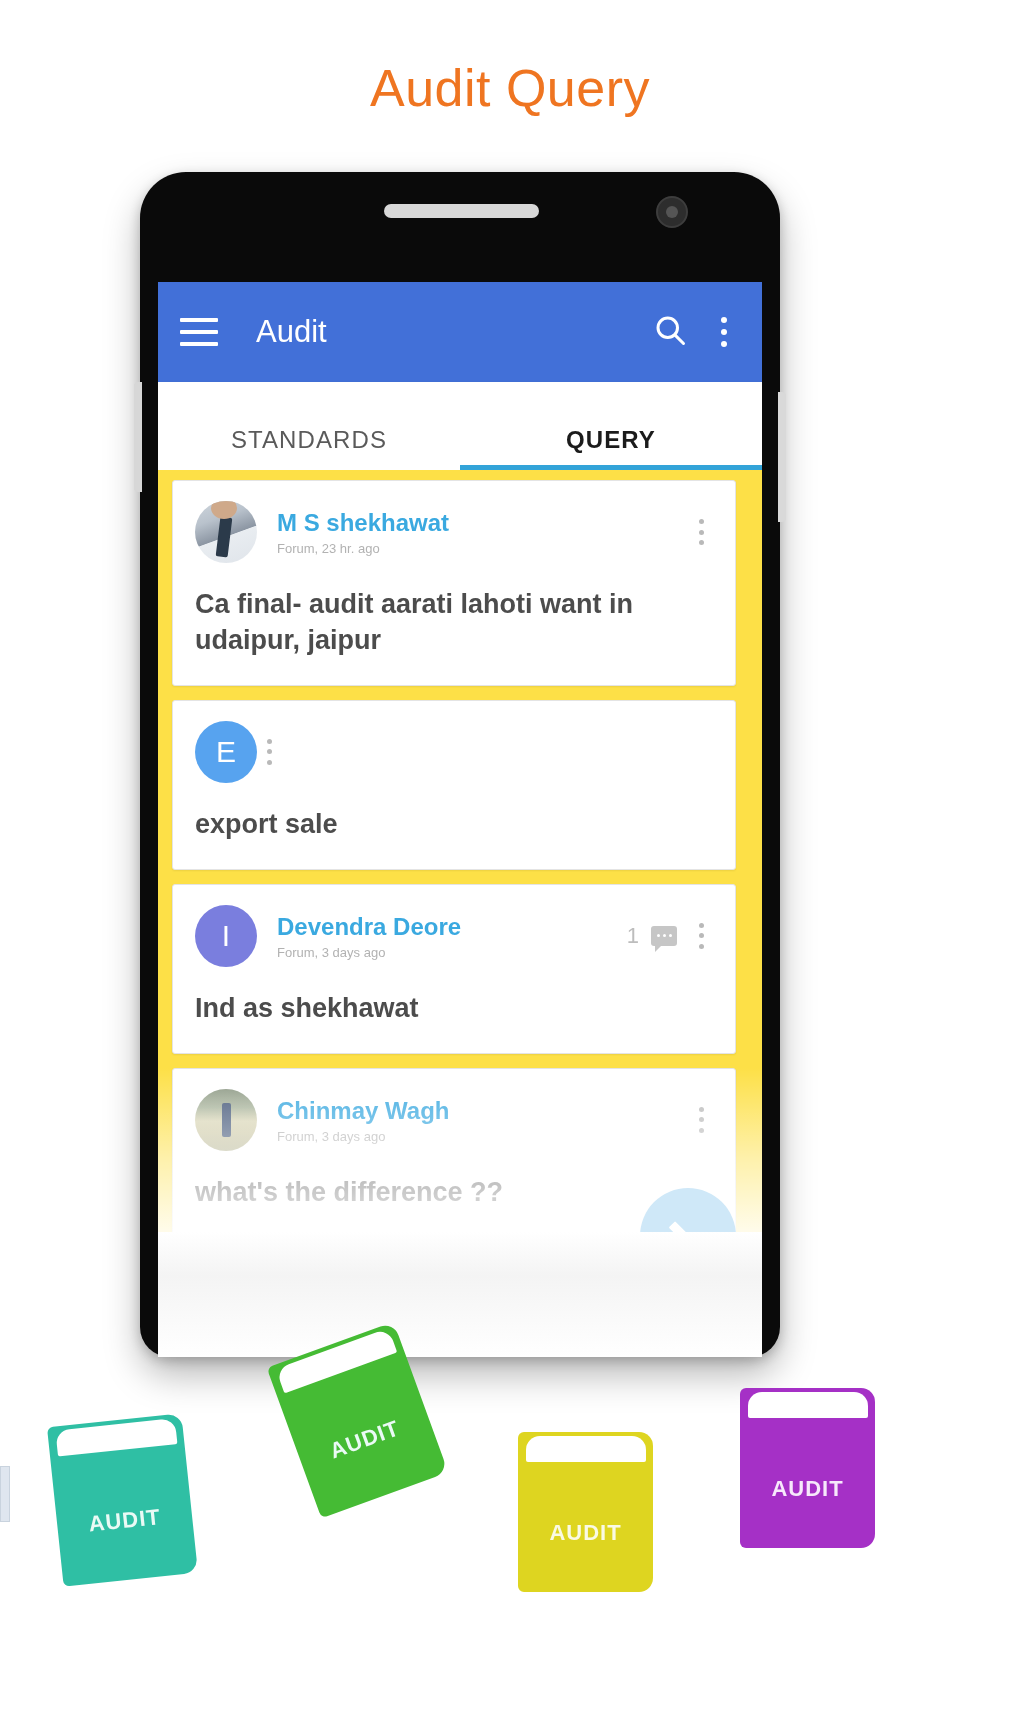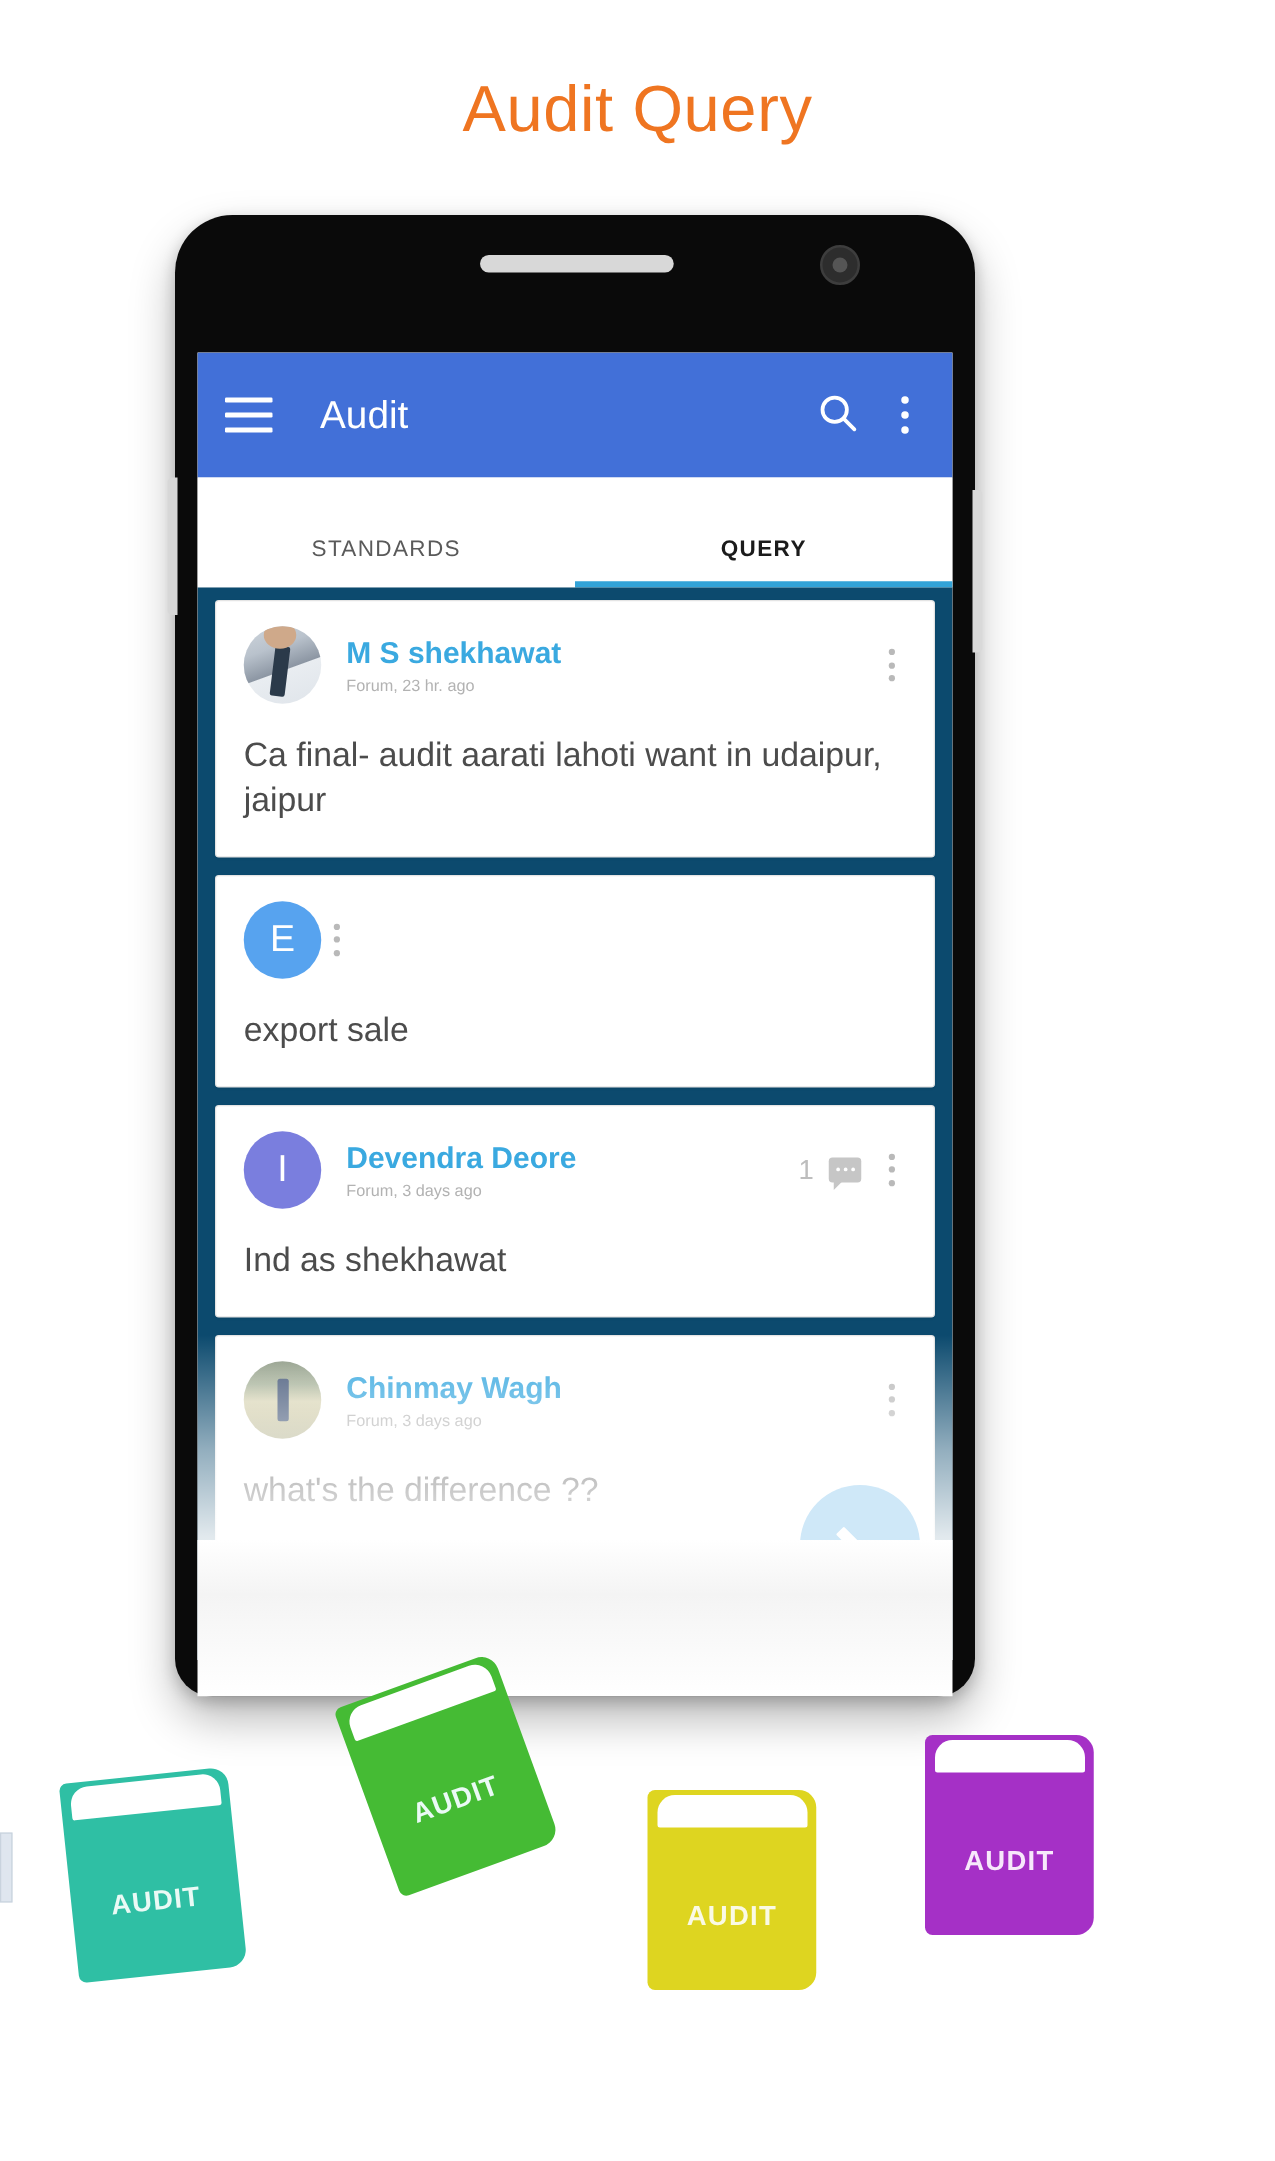--- a/index.html
+++ b/index.html
@@ -155,42 +155,42 @@
     background: #ffffff;
     display: flex;
     position: relative;
     box-shadow: 0 1px 3px rgba(0,0,0,0.10);
   }
   .tab {
     flex: 1;
     display: flex;
     align-items: center;
     justify-content: center;
-    font-size: 18px;
+    font-size: 24px;
     letter-spacing: 1.1px;
     color: #5a5a5a;
     cursor: pointer;
     margin-top: 27px;
   }
   .tab.active { color: #1b1b1b; font-weight: bold; }
   .tab-indicator {
     position: absolute;
     bottom: 0;
     left: 50%;
     width: 50%;
     height: 5px;
     background: #32a3d8;
   }
 
   
   .feed {
     position: relative;
     height: 858px;
-    background: #0c4a6e;
-    padding: 10px 14px 0 14px;
+    background: #fde047;
+    padding: 10px 26px 0 14px;
   }
   .card {
     background: #ffffff;
     border: 1px solid #e4e4e4;
     border-radius: 3px;
     margin-bottom: 14px;
     padding: 20px 22px 26px 22px;
     box-shadow: 0 1px 2px rgba(0,0,0,0.07);
   }
   .card-head {
@@ -267,20 +267,21 @@
     display: block;
     width: 5px; height: 5px;
     border-radius: 50%;
     background: #b9b9b9;
   }
   .card-body {
     margin-top: 24px;
     font-size: 27px;
     line-height: 1.33;
     color: #4c4c4c;
+    font-weight: bold;
   }
 
   
   .av-photo1 {
     background: linear-gradient(160deg,#cfd6dd 0%,#b9c2cc 30%,#8c96a3 55%,#e9edf1 56%,#dfe4ea 100%);
     position: relative;
   }
   .av-photo1::before {
     content:"";
     position:absolute; left:23px; top:16px;

